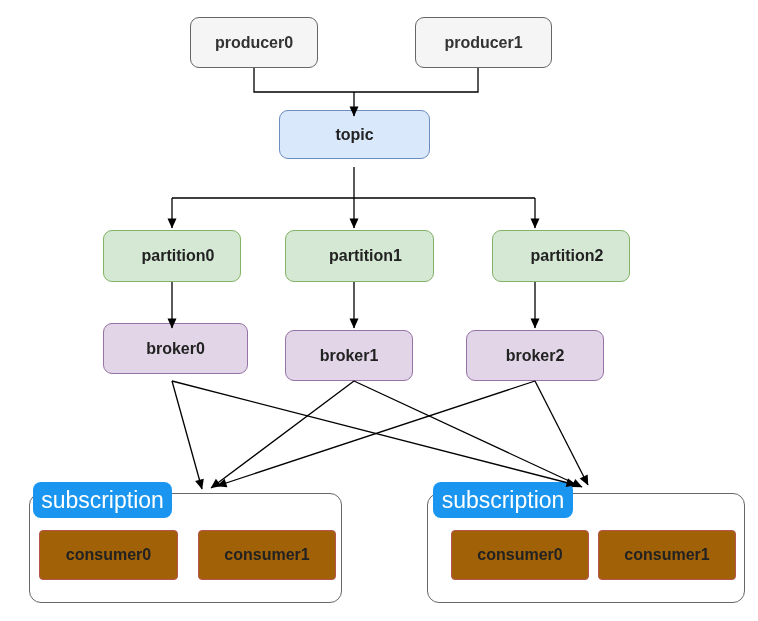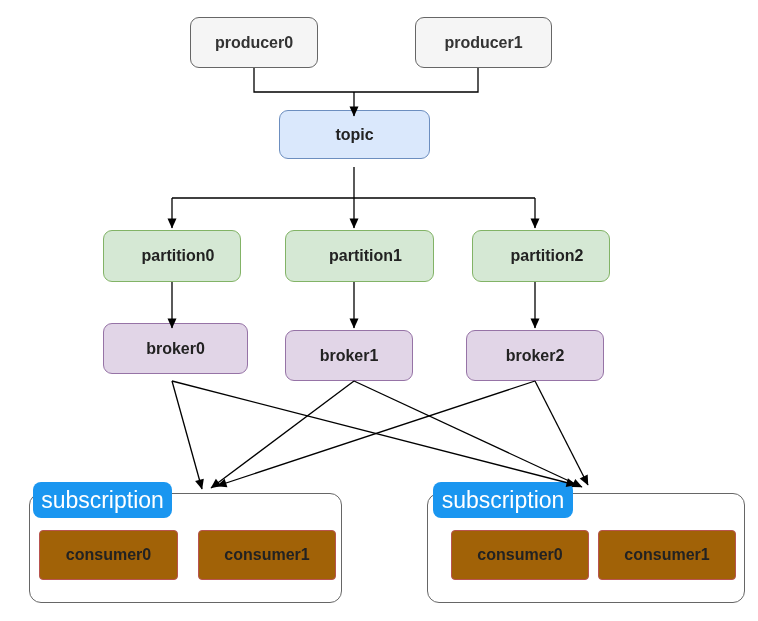--- a/index.html
+++ b/index.html
@@ -128,21 +128,21 @@
   <div class="node topic" style="left:279px;top:110px;width:151px;height:49px">
     <span>topic</span>
   </div>
 
   <div class="node partition" style="left:103px;top:230px;width:138px;height:52px">
     <span>partition0</span>
   </div>
   <div class="node partition" style="left:285px;top:230px;width:149px;height:52px">
     <span>partition1</span>
   </div>
-  <div class="node partition" style="left:472px;top:230px;width:138px;height:52px">
+  <div class="node partition" style="left:492px;top:230px;width:138px;height:52px">
     <span>partition2</span>
   </div>
 
   <div class="node broker" style="left:103px;top:323px;width:145px;height:51px">
     <span>broker0</span>
   </div>
   <div class="node broker" style="left:285px;top:330px;width:128px;height:51px">
     <span>broker1</span>
   </div>
   <div class="node broker" style="left:466px;top:330px;width:138px;height:51px">

